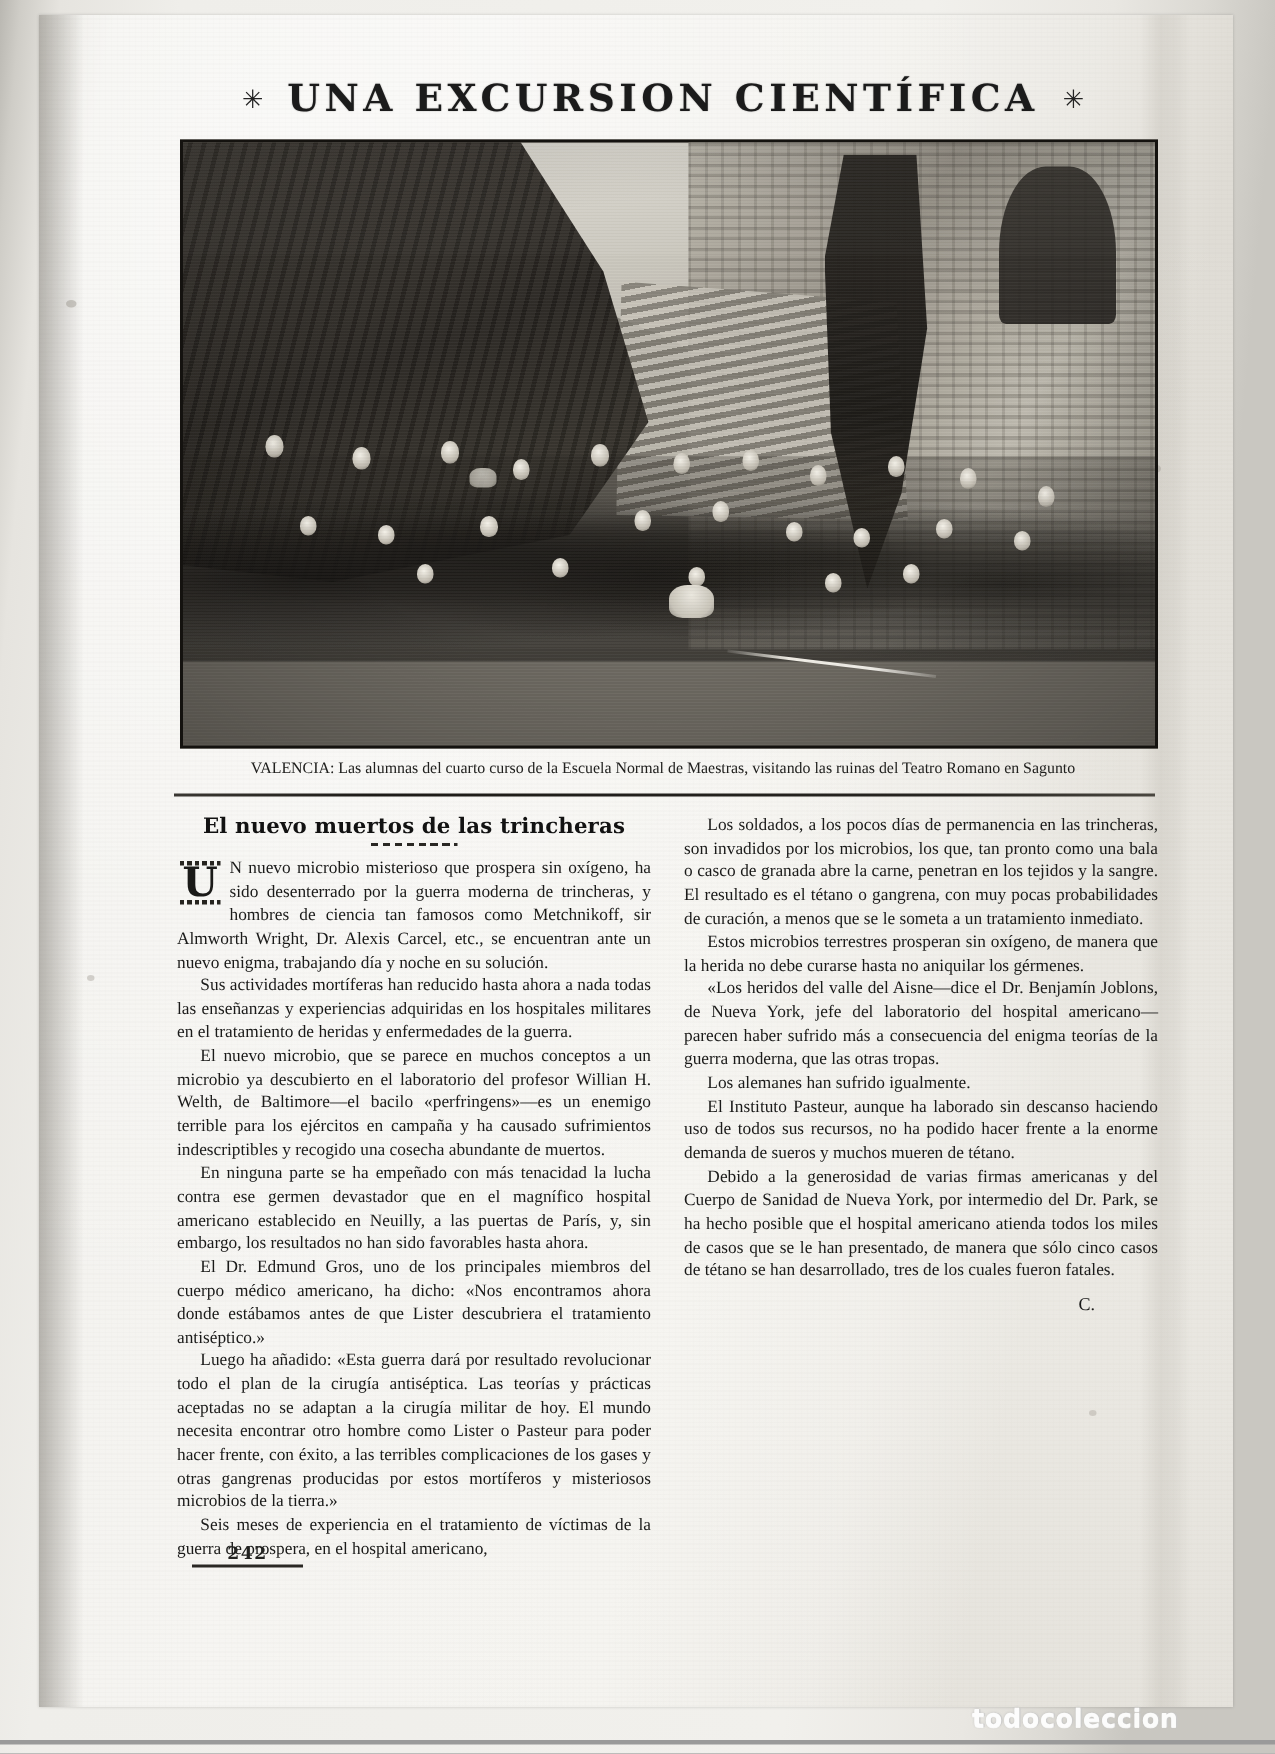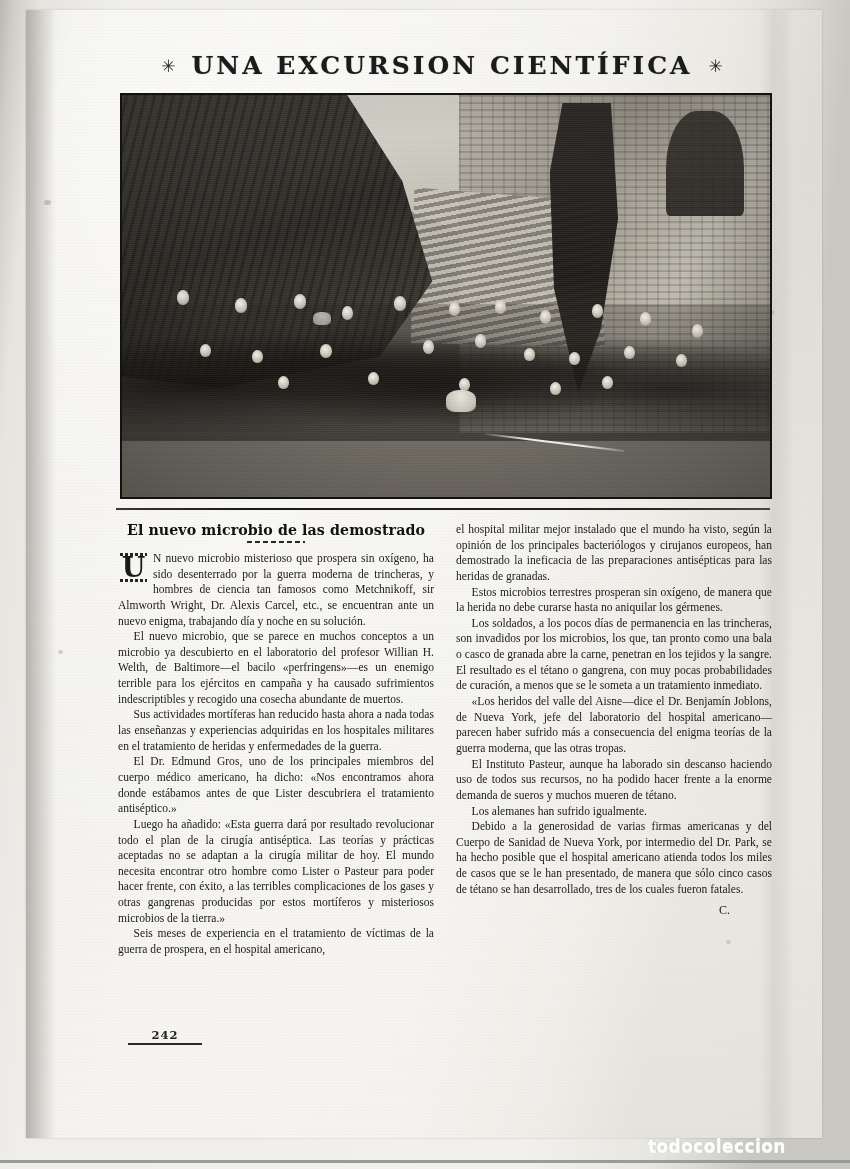--- a/index.html
+++ b/index.html
@@ -428,52 +428,53 @@
         <div class="blouse" style="left:50.0%; top:73.5%; width:30px; height:22px;"></div>
         <div class="blouse" style="left:29.5%; top:54.0%; width:18px; height:13px; opacity:.7;"></div>
         <div class="pole" style="left:56%; top:84%; width:140px; transform:rotate(7deg);"></div>
 
         <div class="photo-halftone"></div>
         <div class="photo-vignette"></div>
       </div>
     </div>
 
     <div class="caption">
+      <span>VALENCIA: Las alumnas del cuarto curso de la Escuela Normal de Maestras, visitando las ruinas del Teatro Romano en Sagunto</span>
     </div>
 
     <div class="rule-wide"></div>
 
     <div class="article">
 
       <div class="col">
-        <div class="art-title">El nuevo microbio de las demostrado</div>
+        <div class="art-title">El nuevo muertos de las trincheras</div>
         <div class="title-dash"></div>
 
         <p class="body first">
           <span class="dropcap">
             <span class="deco-top"></span>
             <span class="glyph">U</span>
             <span class="deco-bot"></span>
           </span>
           <span>N nuevo microbio misterioso que prospera sin oxígeno, ha sido desenterrado por la guerra moderna de trincheras, y hombres de ciencia tan famosos como Metchnikoff, sir Almworth Wright, Dr. Alexis Carcel, etc., se encuentran ante un nuevo enigma, trabajando día y noche en su solución.</span>
         </p>
+        <p class="body">Sus actividades mortíferas han reducido hasta ahora a nada todas las enseñanzas y experiencias adquiridas en los hospitales militares en el tratamiento de heridas y enfermedades de la guerra.</p>
         <p class="body">El nuevo microbio, que se parece en muchos conceptos a un microbio ya descubierto en el laboratorio del profesor Willian H. Welth, de Baltimore—el bacilo «perfringens»—es un enemigo terrible para los ejércitos en campaña y ha causado sufrimientos indescriptibles y recogido una cosecha abundante de muertos.</p>
-        <p class="body">Sus actividades mortíferas han reducido hasta ahora a nada todas las enseñanzas y experiencias adquiridas en los hospitales militares en el tratamiento de heridas y enfermedades de la guerra.</p>
+        <p class="body">En ninguna parte se ha empeñado con más tenacidad la lucha contra ese germen devastador que en el magnífico hospital americano establecido en Neuilly, a las puertas de París, y, sin embargo, los resultados no han sido favorables hasta ahora.</p>
         <p class="body">El Dr. Edmund Gros, uno de los principales miembros del cuerpo médico americano, ha dicho: «Nos encontramos ahora donde estábamos antes de que Lister descubriera el tratamiento antiséptico.»</p>
         <p class="body">Luego ha añadido: «Esta guerra dará por resultado revolucionar todo el plan de la cirugía antiséptica. Las teorías y prácticas aceptadas no se adaptan a la cirugía militar de hoy. El mundo necesita encontrar otro hombre como Lister o Pasteur para poder hacer frente, con éxito, a las terribles complicaciones de los gases y otras gangrenas producidas por estos mortíferos y misteriosos microbios de la tierra.»</p>
         <p class="body">Seis meses de experiencia en el tratamiento de víctimas de la guerra de prospera, en el hospital americano,</p>
       </div>
 
       <div class="col">
-        <p class="body first">el hospital militar mejor instalado que el mundo ha visto, según la opinión de los principales bacteriólogos y cirujanos europeos, han demostrado la ineficacia de las preparaciones antisépticas para las heridas de granadas.</p>
+        <p class="body">Los soldados, a los pocos días de permanencia en las trincheras, son invadidos por los microbios, los que, tan pronto como una bala o casco de granada abre la carne, penetran en los tejidos y la sangre. El resultado es el tétano o gangrena, con muy pocas probabilidades de curación, a menos que se le someta a un tratamiento inmediato.</p>
         <p class="body">Estos microbios terrestres prosperan sin oxígeno, de manera que la herida no debe curarse hasta no aniquilar los gérmenes.</p>
-        <p class="body">Los soldados, a los pocos días de permanencia en las trincheras, son invadidos por los microbios, los que, tan pronto como una bala o casco de granada abre la carne, penetran en los tejidos y la sangre. El resultado es el tétano o gangrena, con muy pocas probabilidades de curación, a menos que se le someta a un tratamiento inmediato.</p>
         <p class="body">«Los heridos del valle del Aisne—dice el Dr. Benjamín Joblons, de Nueva York, jefe del laboratorio del hospital americano—parecen haber sufrido más a consecuencia del enigma teorías de la guerra moderna, que las otras tropas.</p>
+        <p class="body">Los alemanes han sufrido igualmente.</p>
         <p class="body">El Instituto Pasteur, aunque ha laborado sin descanso haciendo uso de todos sus recursos, no ha podido hacer frente a la enorme demanda de sueros y muchos mueren de tétano.</p>
-        <p class="body">Los alemanes han sufrido igualmente.</p>
         <p class="body">Debido a la generosidad de varias firmas americanas y del Cuerpo de Sanidad de Nueva York, por intermedio del Dr. Park, se ha hecho posible que el hospital americano atienda todos los miles de casos que se le han presentado, de manera que sólo cinco casos de tétano se han desarrollado, tres de los cuales fueron fatales.</p>
         <div class="signature">C.</div>
       </div>
 
     </div>
   </div>
 
   <div class="folio">
     <div class="folio-num">242</div>
     <div class="folio-rule"></div>

